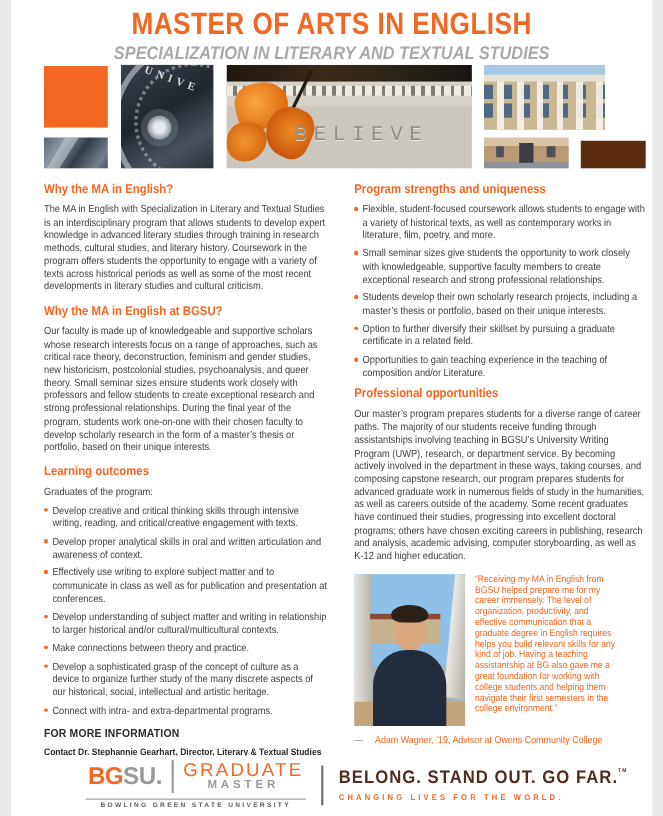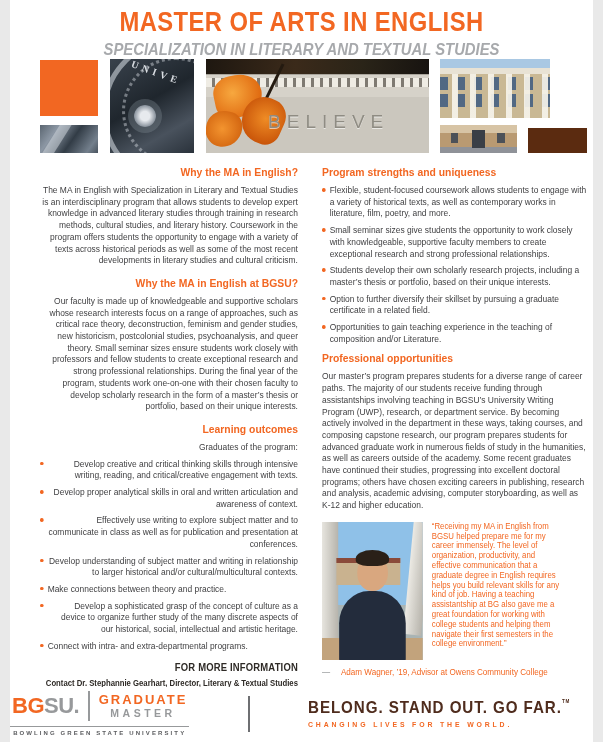--- a/index.html
+++ b/index.html
@@ -51,42 +51,42 @@
     background:repeating-linear-gradient(90deg,#efece4 0 6px,#7f7a72 6px 9px); }
   .leaf { position:absolute; }
   .l1 { left:8px; top:16px; width:48px; height:42px; border-radius:45% 55% 60% 40%;
     background:radial-gradient(circle at 40% 40%,#f7a83f,#e06a10 75%); transform:rotate(-12deg); }
   .l2 { left:36px; top:38px; width:42px; height:46px; border-radius:55% 45% 40% 60%;
     background:radial-gradient(circle at 55% 45%,#ef8c25,#c75208 78%); transform:rotate(24deg); }
   .l3 { left:0px; top:52px; width:36px; height:36px; border-radius:50% 42% 58% 46%;
     background:radial-gradient(circle at 45% 50%,#f3942f,#d2640f 80%); transform:rotate(8deg); }
   .twig { position:absolute; left:62px; top:2px; width:3px; height:62px; background:#241a10; transform:rotate(26deg); }
   .carve { position:absolute; left:55%; top:52px; transform:translateX(-50%);
-    font-family:Liberation Sans, sans-serif; font-size:19px; color:#8f8c83; letter-spacing:6px;
+    font-family:Liberation Mono, monospace; font-size:19px; color:#8f8c83; letter-spacing:6px;
     text-shadow:0 1px 0 rgba(255,255,255,.6); }
 
   .building-photo { left:430px; top:0; width:110px; height:59px;
     background:linear-gradient(180deg,#a9c8e3 0 18%,#bcd0e2 18% 24%,#c9b894 24%); }
   .bp-cornice { position:absolute; top:16%; left:0; right:0; height:9%; background:#e8e2d4; }
   .bp-win { position:absolute; left:0; right:0; height:21%;
     background:repeating-linear-gradient(90deg,#3c5a80 0 8px,rgba(0,0,0,0) 8px 17px); opacity:.85; }
   .w1 { top:31%; } .w2 { top:60%; }
   .bp-pillars { position:absolute; top:25%; bottom:0; left:0; right:0;
     background:repeating-linear-gradient(90deg,rgba(0,0,0,0) 0 12px,rgba(246,243,234,.92) 12px 18px); }
 
   .entrance-photo { left:430px; top:66px; width:77px; height:28px;
     background:linear-gradient(180deg,#d7c4a5 0 28%,#b99a72 28% 80%,#8f9298 80%); }
   .ep-door { position:absolute; left:42%; top:18%; width:17%; height:64%; background:#3a3f46; }
   .ep-win { position:absolute; top:30%; height:34%; width:10%; background:#4c5158; }
   .ew1 { left:14%; } .ew2 { right:16%; }
 
   
   .content { position:absolute; top:166px; left:30px; width:548px; display:flex; gap:14px; }
   .col { color:#3F3F41; }
-  .col.left { width:268px;text-align:right; } .col.right { width:266px;margin-left:10px; }
+  .col.left { width:268px; } .col.right { width:266px;margin-left:10px; }
   .condense { transform:scaleX(.9); transform-origin:0 0; width:111.1%;
     font-size:9.4px; line-height:11.7px; }
   .section-heading { color:#F26722; font-size:11.5px; line-height:13px; margin:0 0 5px; }
   .col p { margin:0 0 11px; }
   .intro { margin:0 0 5px !important; }
   .blist { list-style:none; margin:0 0 8px; }
   .blist li { display:flex; gap:5px; margin-bottom:5px; }
   .dot { flex:none; width:3.5px; height:3.5px; border-radius:50%; background:#F26722; margin-top:4px; }
   .fmi-heading { color:#2e2a26; font-size:10.5px; letter-spacing:.2px; margin:10px 0 5px; }
   .contact { font-weight:bold; font-size:8.6px; line-height:11.5px; color:#2e2a26; }
@@ -107,27 +107,27 @@
   .gp-head { position:absolute; bottom:50%; left:50%; transform:translateX(-50%);
     width:30%; height:26%; background:#d9a77f; border-radius:48%; }
   .gp-hair { position:absolute; bottom:68%; left:50%; transform:translateX(-50%);
     width:33%; height:12%; background:#2a2018; border-radius:50% 50% 35% 35%; }
   .quote { color:#F26722; font-size:8.7px; line-height:9.8px; width:148px; }
   .attribution { display:flex; gap:12px; margin-top:7px; font-size:9px; line-height:11px; color:#F26722; }
   .attribution .dash { color:#8d9091; }
 
   
   .footer { position:absolute; left:0; right:0; bottom:6px; background:#fff;
-    display:flex; justify-content:space-between; align-items:center; gap:14px; padding-top:4px; }
+    display:flex; justify-content:flex-end; align-items:center; gap:14px; padding-top:4px; }
   .lockup-top { display:flex; align-items:center; gap:9px; padding:0 2px 4px; }
   .bgsu { font-weight:bold; font-size:22px; letter-spacing:-.5px; line-height:22px; }
   .bgsu .bg { color:#F26722; } .bgsu .su { color:#97999B; }
   .vrule { width:1.5px; height:30px; background:#97999B; }
   .gc { display:flex; flex-direction:column; align-items:center; }
-  .grad { color:#F26722; font-weight:bold; font-size:13px; letter-spacing:2px; line-height:14px; }
+  .grad { color:#F26722; font-weight:normal; font-size:17px; letter-spacing:2px; line-height:14px; }
   .coll { color:#97999B; font-weight:bold; font-size:10.5px; letter-spacing:3.5px; line-height:11px; margin-top:1px; }
   .lockup-bottom { border-top:1.5px solid #97999B; margin-top:1px; padding-top:3px;
     font-size:6px; font-weight:bold; letter-spacing:2.1px; color:#5a5b5e; text-align:center; white-space:nowrap; }
   .footer-divider { width:2px; height:36px; background:#6e6f72; }
   .tagline-block { display:flex; flex-direction:column; }
   .tagline { color:#4F2C1D; font-weight:bold; font-size:16.5px; letter-spacing:1px;
     transform:scaleX(.92); transform-origin:left; white-space:nowrap; }
   .tm { font-size:5px; vertical-align:top; }
   .tagline-sub { color:#F26722; font-weight:bold; font-size:7.5px; letter-spacing:3.1px;
     margin-top:3px; transform:scaleX(.92); transform-origin:left; white-space:nowrap; }

